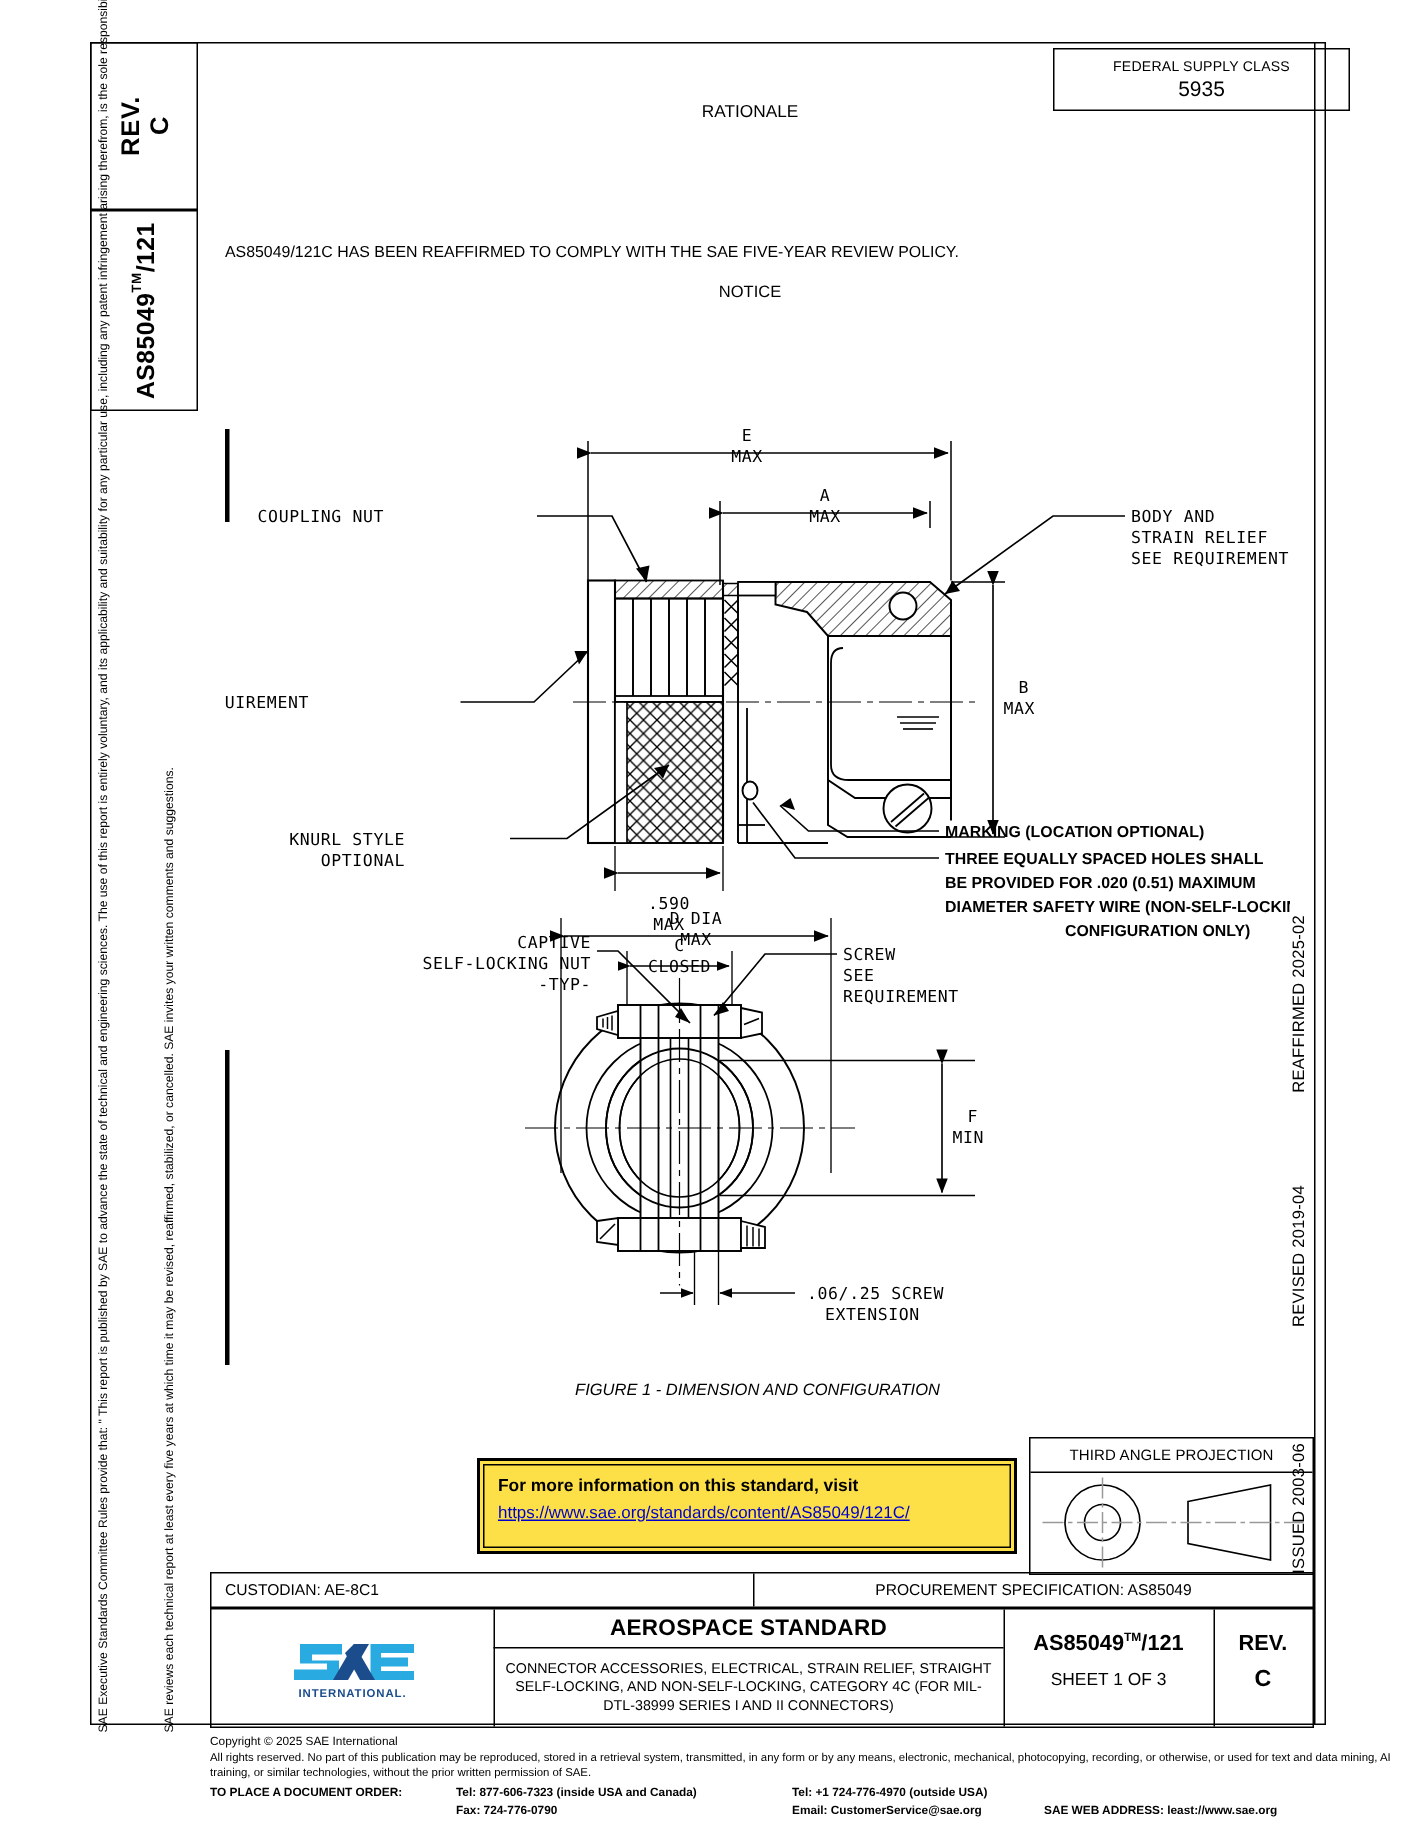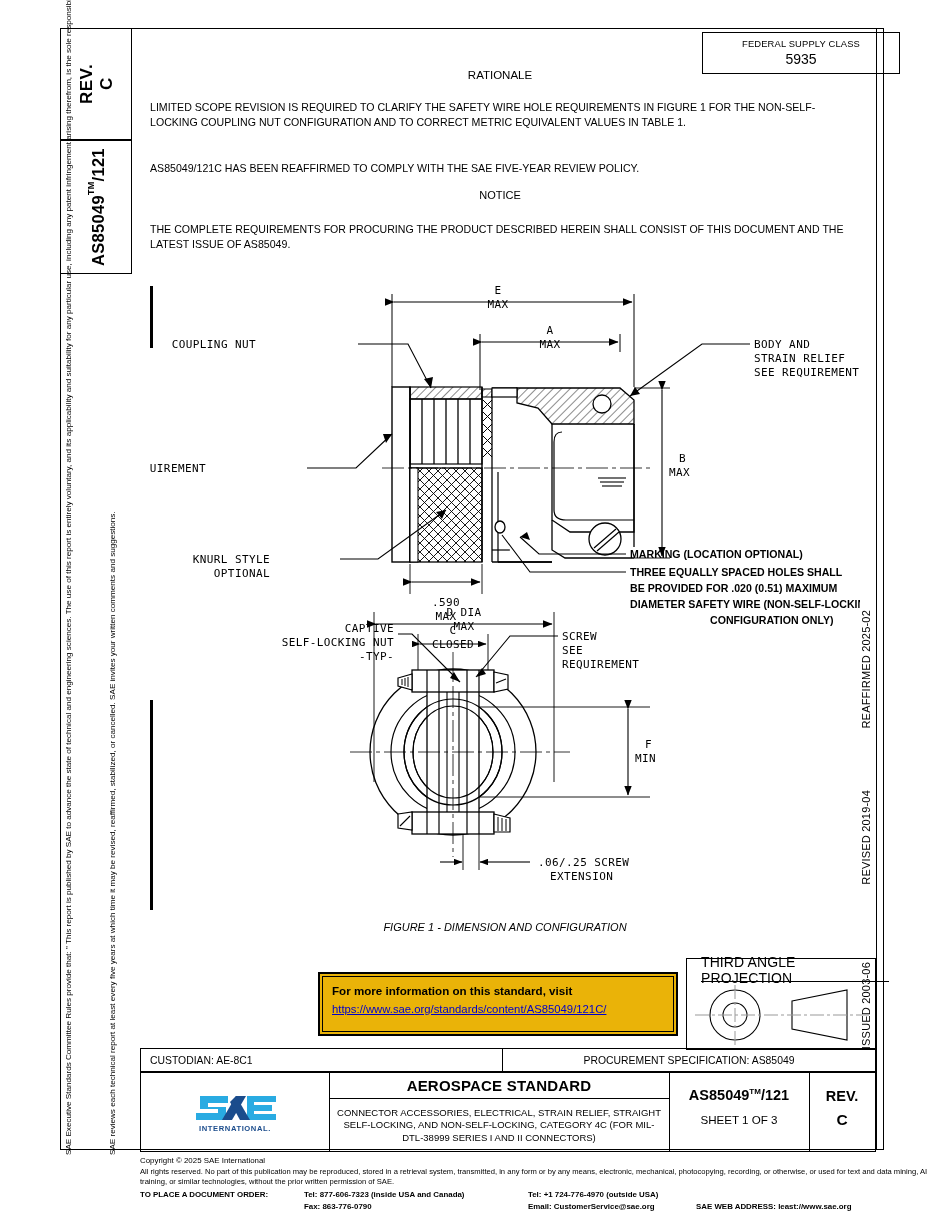--- a/index.html
+++ b/index.html
@@ -50,29 +50,29 @@
   .chbar{position:absolute;width:3px;background:#000;}
 
   
   #drawing{left:150px;top:282px;width:710px;height:660px;}
   #drawing svg{display:block;}
 
   
   #fig-cap{left:150px;top:921px;width:710px;text-align:center;font-size:11px;font-weight:normal;font-style:italic;}
 
   
-  #info-box{left:318px;top:972px;width:356px;height:60px;border:2.5px solid #000;background:#eab308;}
+  #info-box{left:318px;top:972px;width:356px;height:60px;border:2.5px solid #000;background:#fde047;}
   #info-box-in{position:absolute;left:2px;top:2px;right:2px;bottom:2px;border:1px solid #000;}
   #info-l1{position:absolute;left:12px;top:10px;font-size:11.6px;font-weight:bold;}
   #info-l2{position:absolute;left:12px;top:29px;font-size:11.3px;color:#0000cc;text-decoration:underline;}
 
   
   #tap-box{left:686px;top:958px;width:190px;height:92px;border:1.5px solid #000;}
-  #tap-hd{position:absolute;left:14px;top:0;width:100%;height:22px;border-bottom:1.5px solid #000;
-          display:flex;align-items:center;justify-content:center;font-size:14px;letter-spacing:.1px;}
+  #tap-hd{position:absolute;left:0;top:0;width:100%;height:22px;border-bottom:1.5px solid #000;
+          display:flex;align-items:center;justify-content:center;font-size:10px;letter-spacing:.1px;}
   #tap-sym{position:absolute;left:0;top:22px;width:100%;height:68px;}
 
   
   #cust-row{left:140px;top:1048px;width:736px;height:24px;border:1.5px solid #000;}
   #cust-cell{position:absolute;left:0;top:0;width:362px;height:100%;border-right:1.5px solid #000;
              display:flex;align-items:center;padding-left:9px;box-sizing:border-box;font-size:10.4px;}
   #proc-cell{position:absolute;left:362px;top:0;right:0;height:100%;display:flex;align-items:center;
              justify-content:center;font-size:10.4px;}
 
   
@@ -136,24 +136,22 @@
   <div class="rdate vt" id="date-reaff">REAFFIRMED 2025-02</div>
   <div class="rdate vt" id="date-rev">REVISED 2019-04</div>
   <div class="rdate vt" id="date-iss">ISSUED 2003-06</div>
 
   <div class="bx" id="fsc-box">
     <div id="fsc-l1">FEDERAL SUPPLY CLASS</div>
     <div id="fsc-l2">5935</div>
   </div>
 
   <div class="abs" id="rationale-hd">RATIONALE</div>
-  <div class="abs" id="rationale-body">LIMITED SCOPE REVISION IS REQUIRED TO CLARIFY THE SAFETY WIRE HOLE REQUIREMENTS IN FIGURE 1 FOR THE NON-SELF-LOCKING COUPLING NUT CONFIGURATION AND TO CORRECT METRIC EQUIVALENT VALUES IN TABLE 1.</div>
   <div class="abs" id="rationale-p2">AS85049/121C HAS BEEN REAFFIRMED TO COMPLY WITH THE SAE FIVE-YEAR REVIEW POLICY.</div>
   <div class="abs" id="notice-hd">NOTICE</div>
-  <div class="abs" id="notice-body">THE COMPLETE REQUIREMENTS FOR PROCURING THE PRODUCT DESCRIBED HEREIN SHALL CONSIST OF THIS DOCUMENT AND THE LATEST ISSUE OF AS85049.</div>
 
   <div class="chbar" style="left:150px;top:286px;height:62px;"></div>
   <div class="chbar" style="left:150px;top:700px;height:210px;"></div>
 
   <div class="abs" id="drawing">
     <svg width="710" height="660" viewBox="0 0 710 660" xmlns="http://www.w3.org/2000/svg">
       <defs>
         <pattern id="hatchR" width="6" height="6" patternTransform="rotate(45)" patternUnits="userSpaceOnUse">
           <line x1="0" y1="0" x2="0" y2="6" stroke="#000" stroke-width="0.9"></line>
         </pattern>
@@ -445,18 +443,18 @@
       <div id="tb-rev-2">C</div>
     </div>
   </div>
 
   <div class="abs" id="footer">
     <div id="fcopy">Copyright © 2025 SAE International</div>
     <div id="frights">All rights reserved. No part of this publication may be reproduced, stored in a retrieval system, transmitted, in any form or by any means, electronic, mechanical, photocopying, recording, or otherwise, or used for text and data mining, AI training, or similar technologies, without the prior written permission of SAE.</div>
     <div id="forder">TO PLACE A DOCUMENT ORDER:</div>
     <div id="ftel1">Tel: 877-606-7323 (inside USA and Canada)</div>
     <div id="ftel2">Tel: +1 724-776-4970 (outside USA)</div>
-    <div id="ffax">Fax: 863-776-0790</div>
+    <div id="ffax">Fax: 724-776-0790</div>
     <div id="femail">Email: CustomerService@sae.org</div>
     <div id="fweb">SAE WEB ADDRESS: least://www.sae.org</div>
   </div>
 
 </div>
 
 </body></html>

